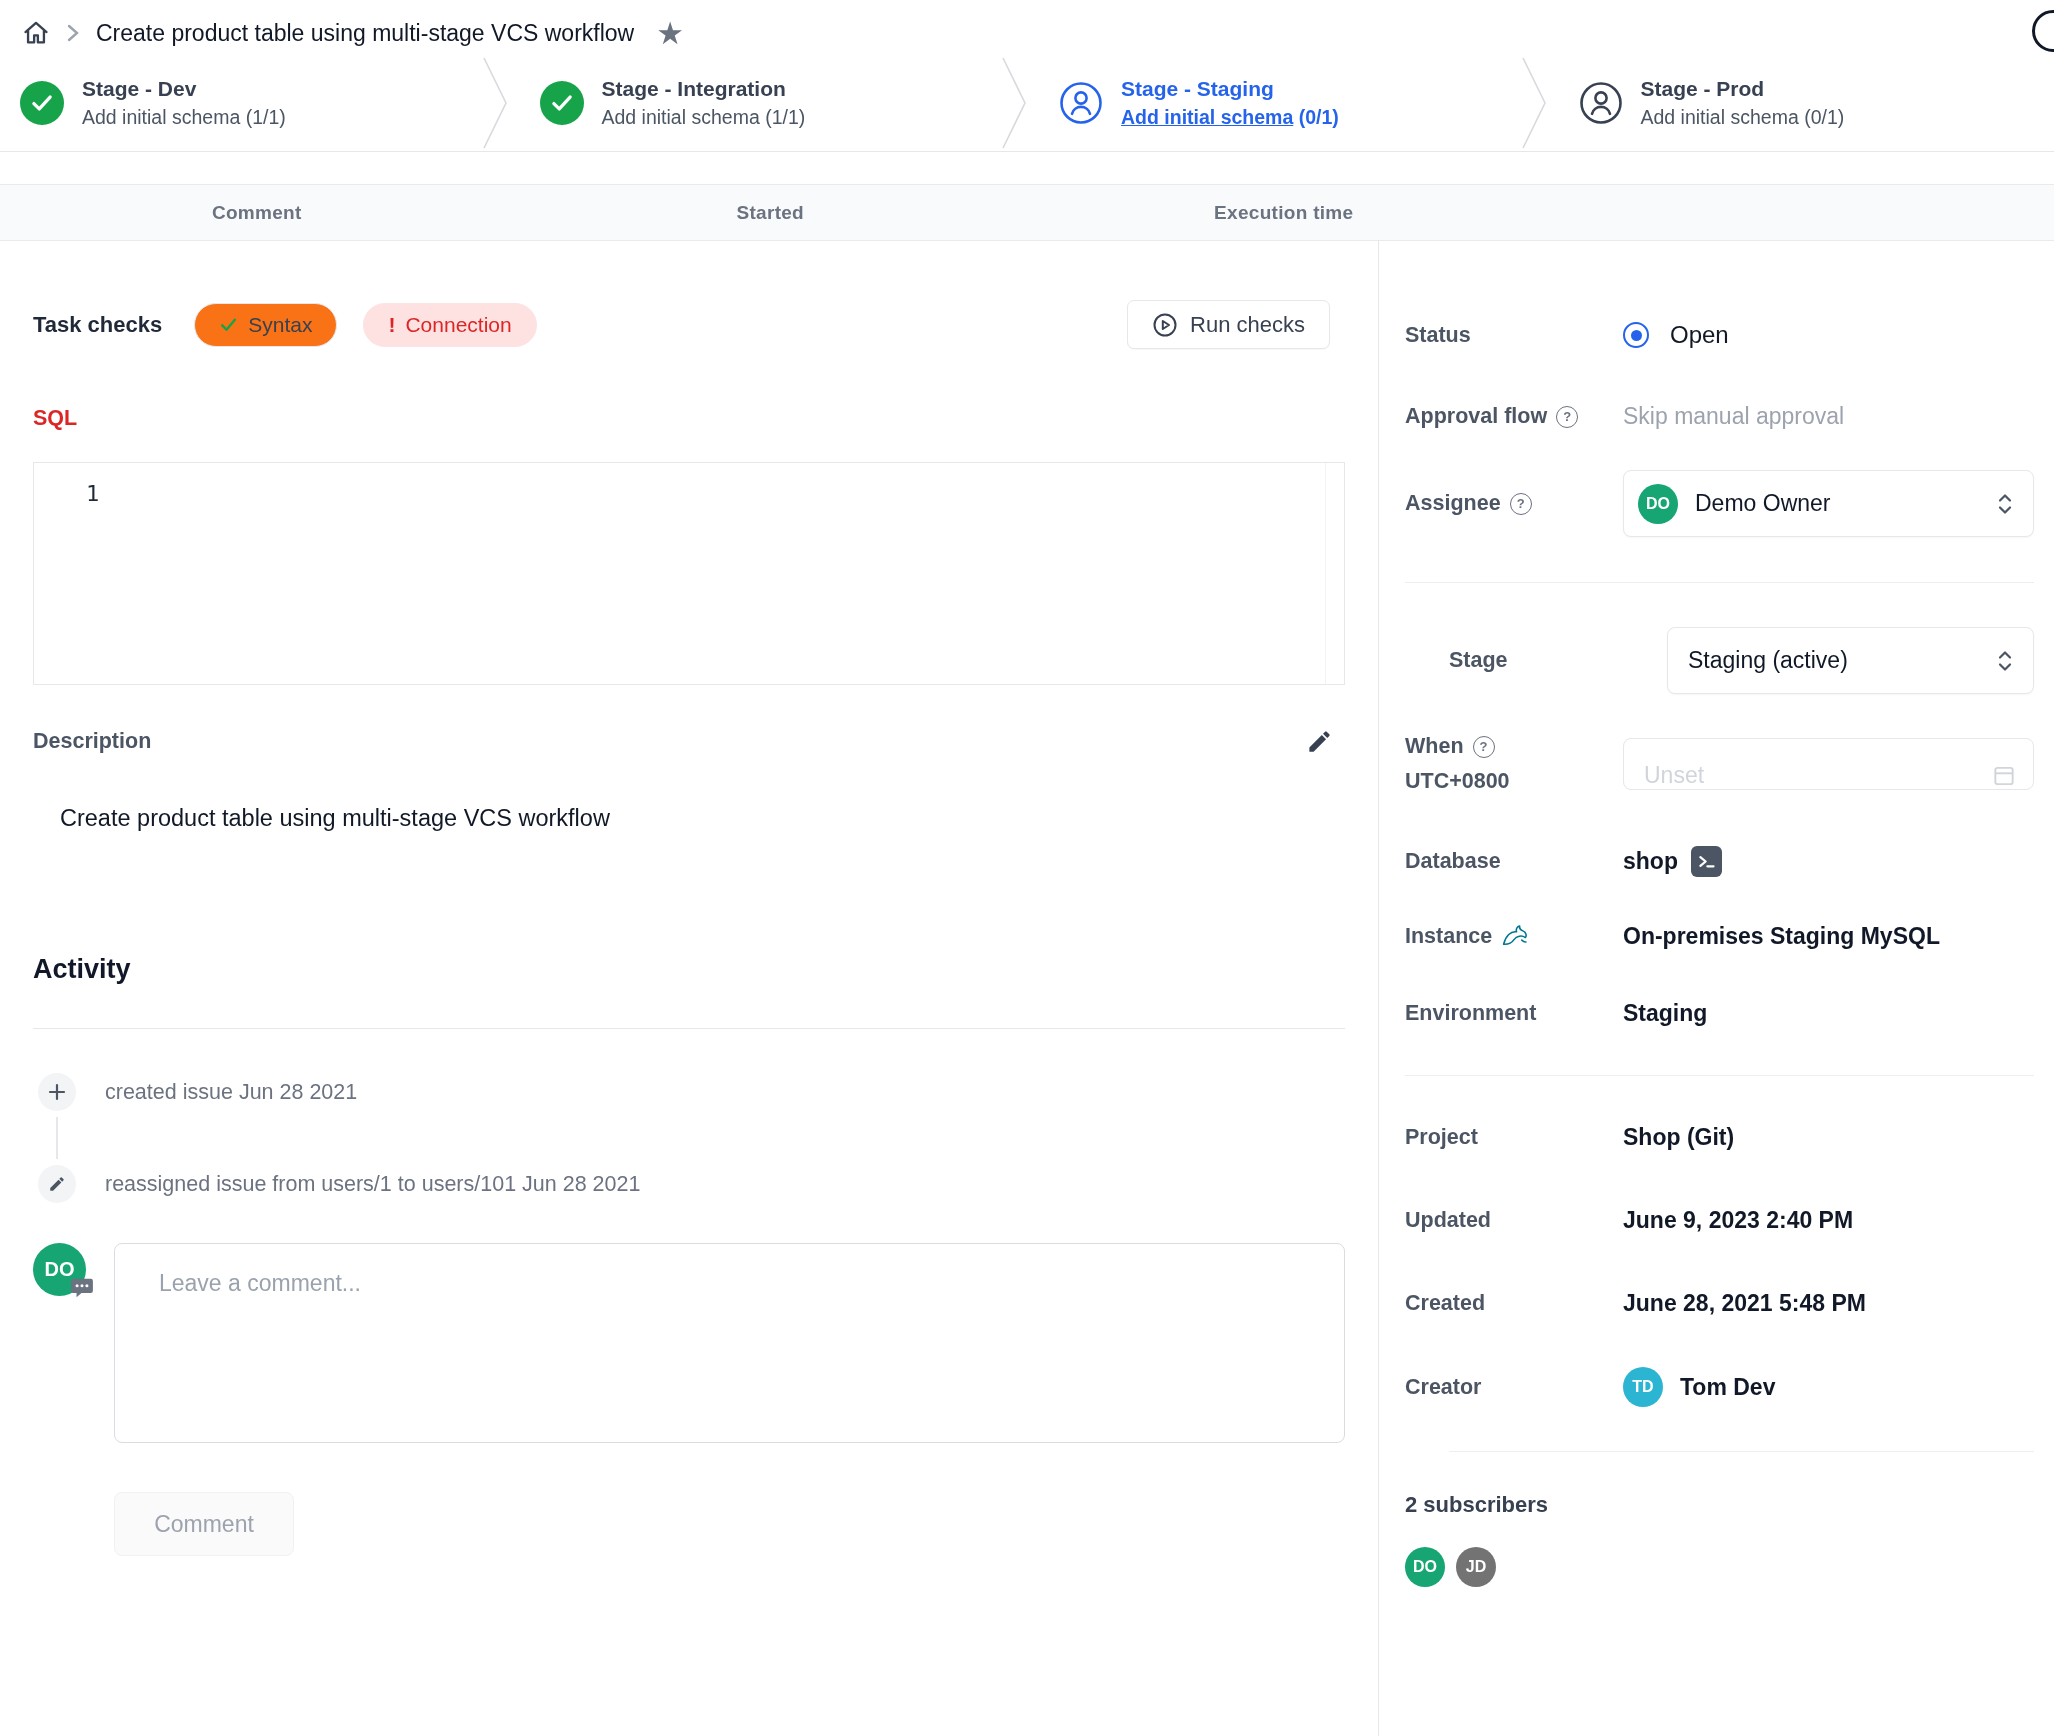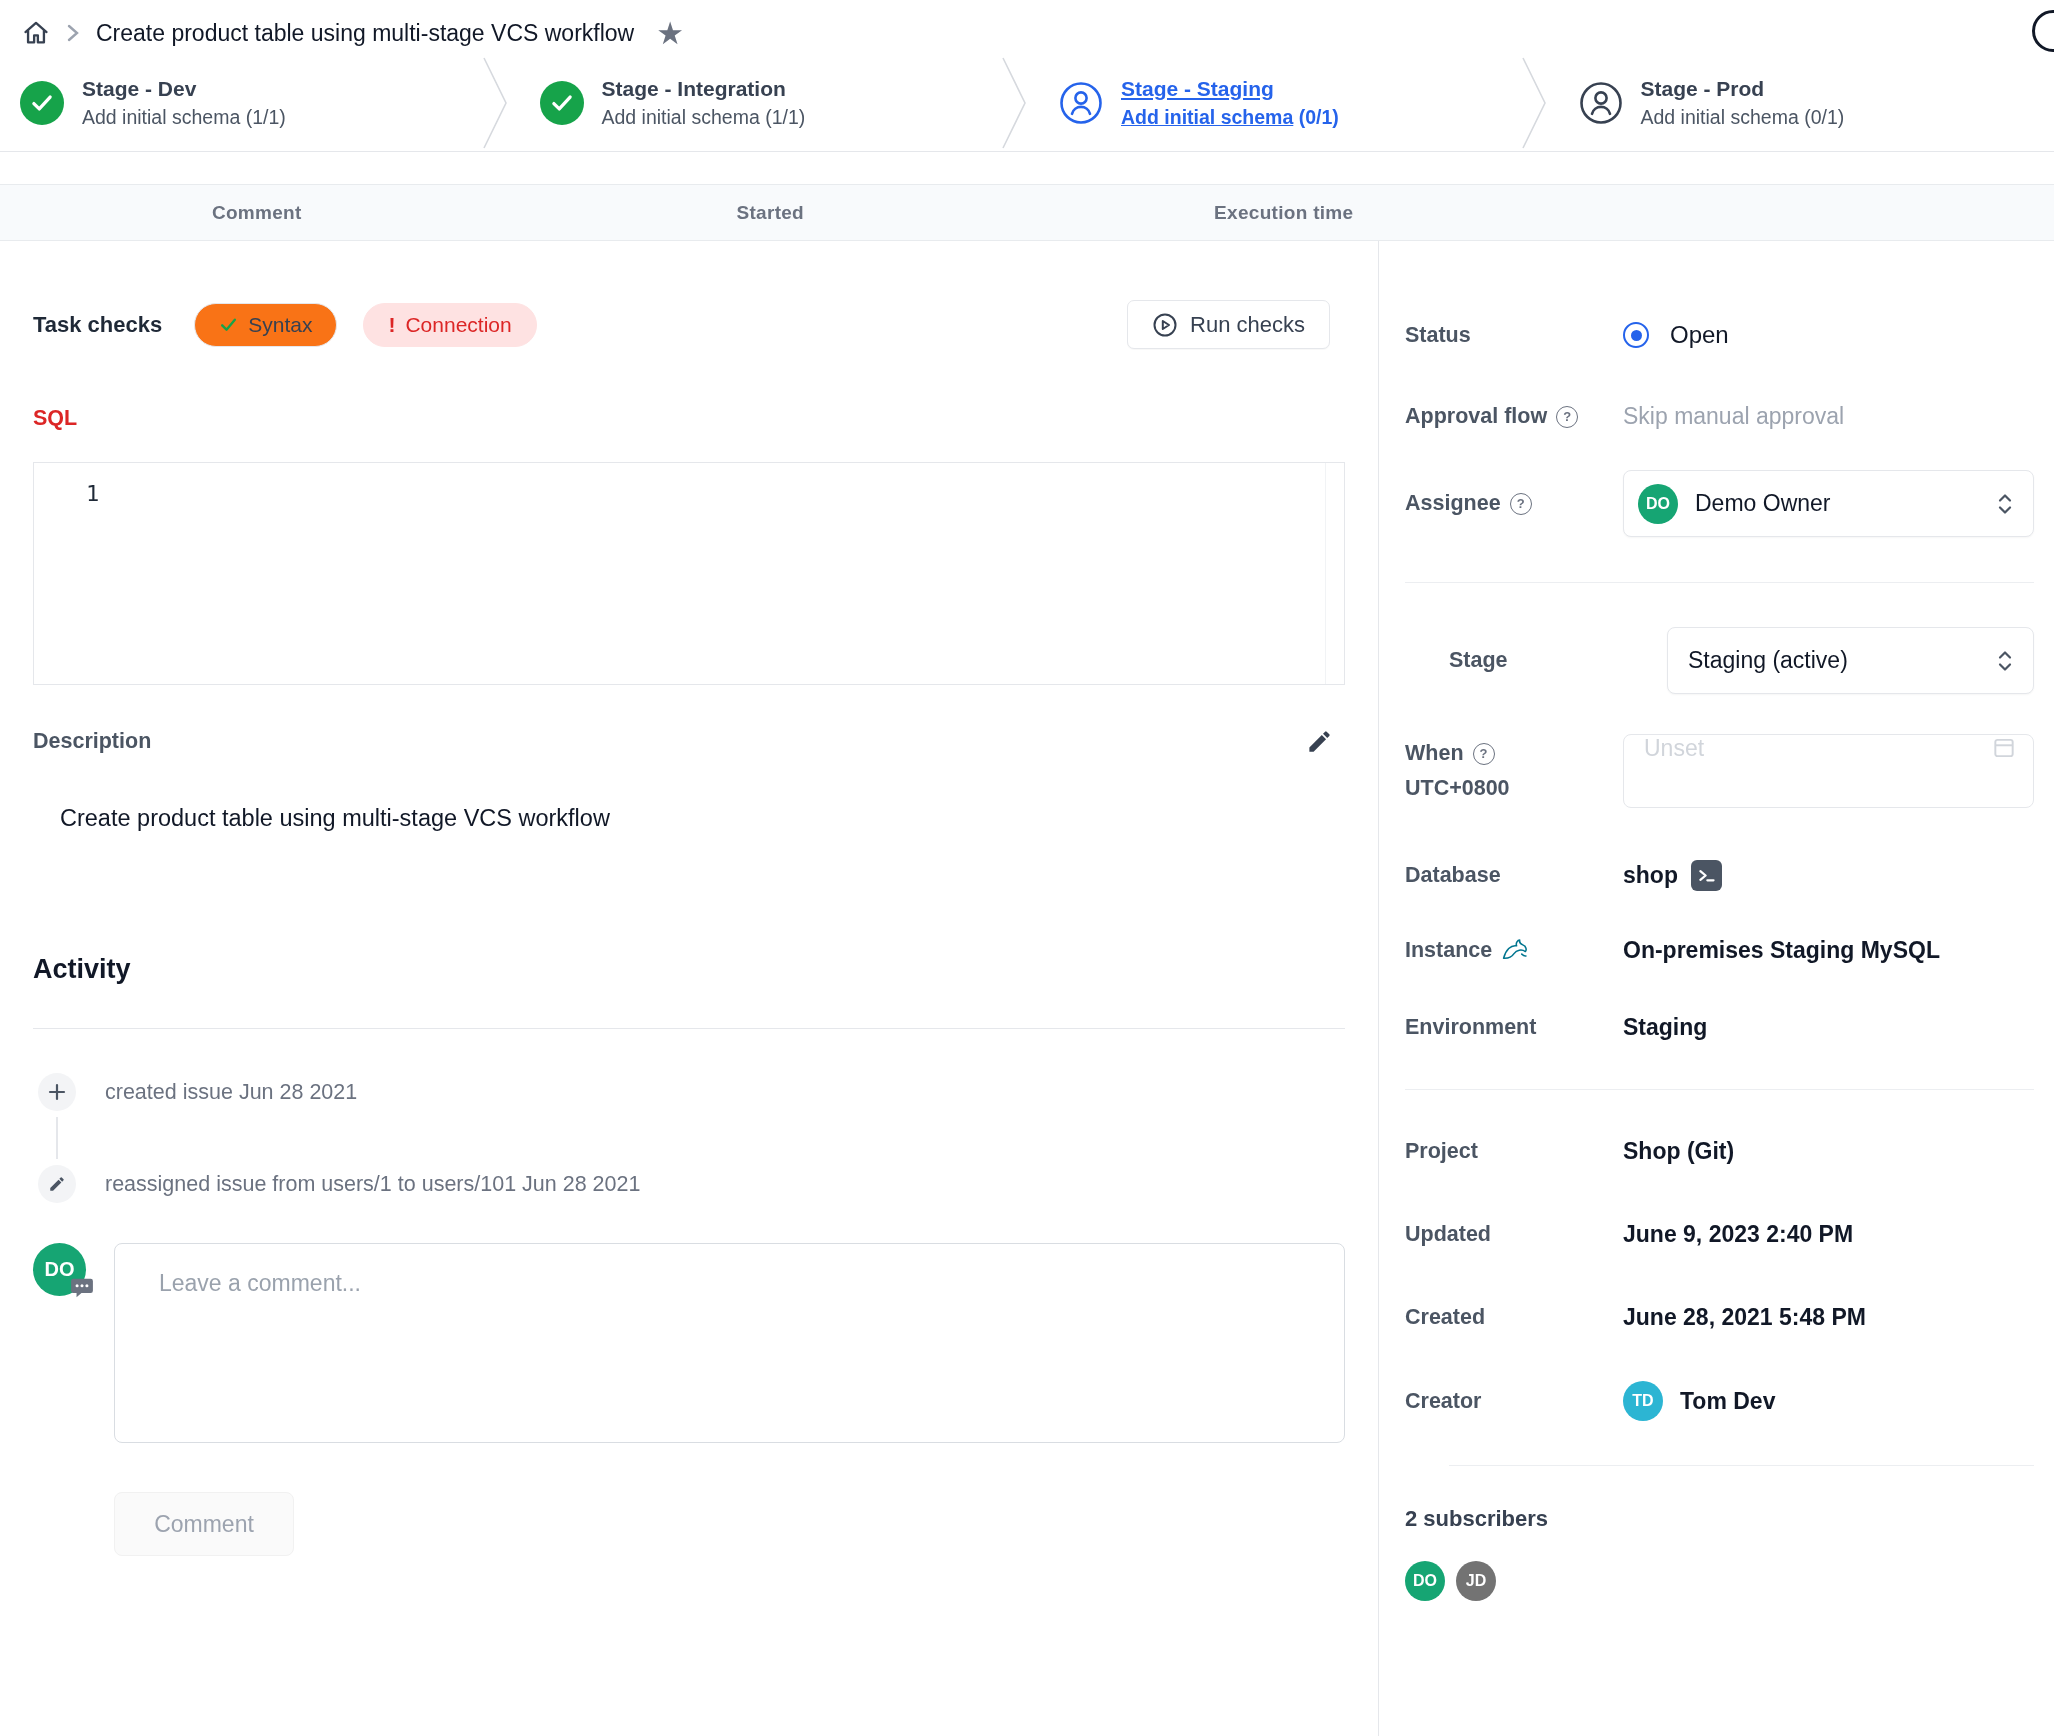--- a/index.html
+++ b/index.html
@@ -19,21 +19,21 @@
   
   .pipeline { display:flex; height:98px; border-bottom:1px solid #e5e7eb; }
   .stage { flex:1 1 0; display:flex; align-items:center; gap:18px; padding-left:44px; position:relative; cursor:pointer; }
   .stage:first-child { padding-left:20px; }
   .stage-sep { position:absolute; left:-14px; top:50%; transform:translateY(-50%); }
   .stage-icon { width:44px; height:44px; flex:0 0 44px; }
   .check-circle { width:44px; height:44px; border-radius:50%; background:#16a34a; display:grid; place-items:center; }
   .stage-texts { display:flex; flex-direction:column; gap:5px; }
   .stage-name { font-size:21px; font-weight:600; color:#374151; }
   .stage-task { font-size:19.5px; color:#4b5563; }
-  .stage.active .stage-name { color:#2563eb; font-weight:700; text-decoration:underline; }
+  .stage.active .stage-name { color:#2563eb; font-weight:700; }
   .stage.active .stage-task { color:#2563eb; font-weight:700; }
   .stage.active .task-link { text-decoration:underline; }
 
   
   .task-table-header {
     margin-top:32px; height:57px; background:#f8fafc;
     border-top:1px solid #e8ebee; border-bottom:1px solid #e8ebee;
     display:grid; grid-template-columns:repeat(4,1fr); align-items:center;
   }
   .task-table-header .th { text-align:center; font-size:19px; font-weight:600; color:#6b7280; letter-spacing:.3px; }
@@ -97,21 +97,21 @@
   .radio { width:26px; height:26px; border:2.5px solid #2563eb; border-radius:50%; display:grid; place-items:center; margin-right:21px; cursor:pointer; }
   .radio-dot { width:11px; height:11px; border-radius:50%; background:#2563eb; }
   .status-value { font-size:24px; color:#111827; font-weight:500; }
   .muted-value { font-size:23px; color:#9ca3af; }
   .select-box { flex:1; height:67px; border:1px solid #e5e7eb; border-radius:8px; background:#fff; display:flex; align-items:center;
     padding:0 16px 0 14px; box-shadow:0 1px 2px rgba(0,0,0,.04); cursor:pointer; }
   .select-box .sel-text { font-size:23px; color:#111827; }
   .sel-chevrons { margin-left:auto; }
   .sb-avatar { width:40px; height:40px; font-size:16px; margin-right:17px; }
   .sdivider { border:none; border-top:1px solid #eceef1; margin:0; }
-  .unset-input { flex:1; height:74px; border:1px solid #e5e7eb; border-radius:8px; display:flex; align-items:flex-start; padding:0 16px 0 20px; cursor:text; }
+  .unset-input { flex:1; height:52px; border:1px solid #e5e7eb; border-radius:8px; display:flex; align-items:flex-end; padding:0 16px 0 20px; cursor:text; }
   .unset-input .sel-text { font-size:23px; color:#d1d5db; }
   .bold-value { font-size:23px; font-weight:700; color:#111827; }
   .terminal-icon { width:31px; height:31px; background:#4b5563; border-radius:6px; display:grid; place-items:center; margin-left:13px; cursor:pointer; }
   .subs-title { font-size:22px; font-weight:600; color:#374151; }
   .subs-avatars { display:flex; gap:11px; margin-top:29px; }
   .unsub-btn { margin-top:47px; width:100%; height:66px; background:#fff; border:1px solid #e5e7eb; border-radius:8px;
     display:flex; align-items:center; justify-content:center; gap:14px; font-size:23px; color:#374151; cursor:pointer; font-family:inherit; }
 
   .mt54 { margin-top:54px; } .mt40 { margin-top:40px; } .mt45 { margin-top:45px; } .mt44 { margin-top:44px;margin-left:44px; }
   .mt52 { margin-top:52px; } .mt46 { margin-top:46px; } .mt50 { margin-top:50px; } .mt48 { margin-top:48px; }

